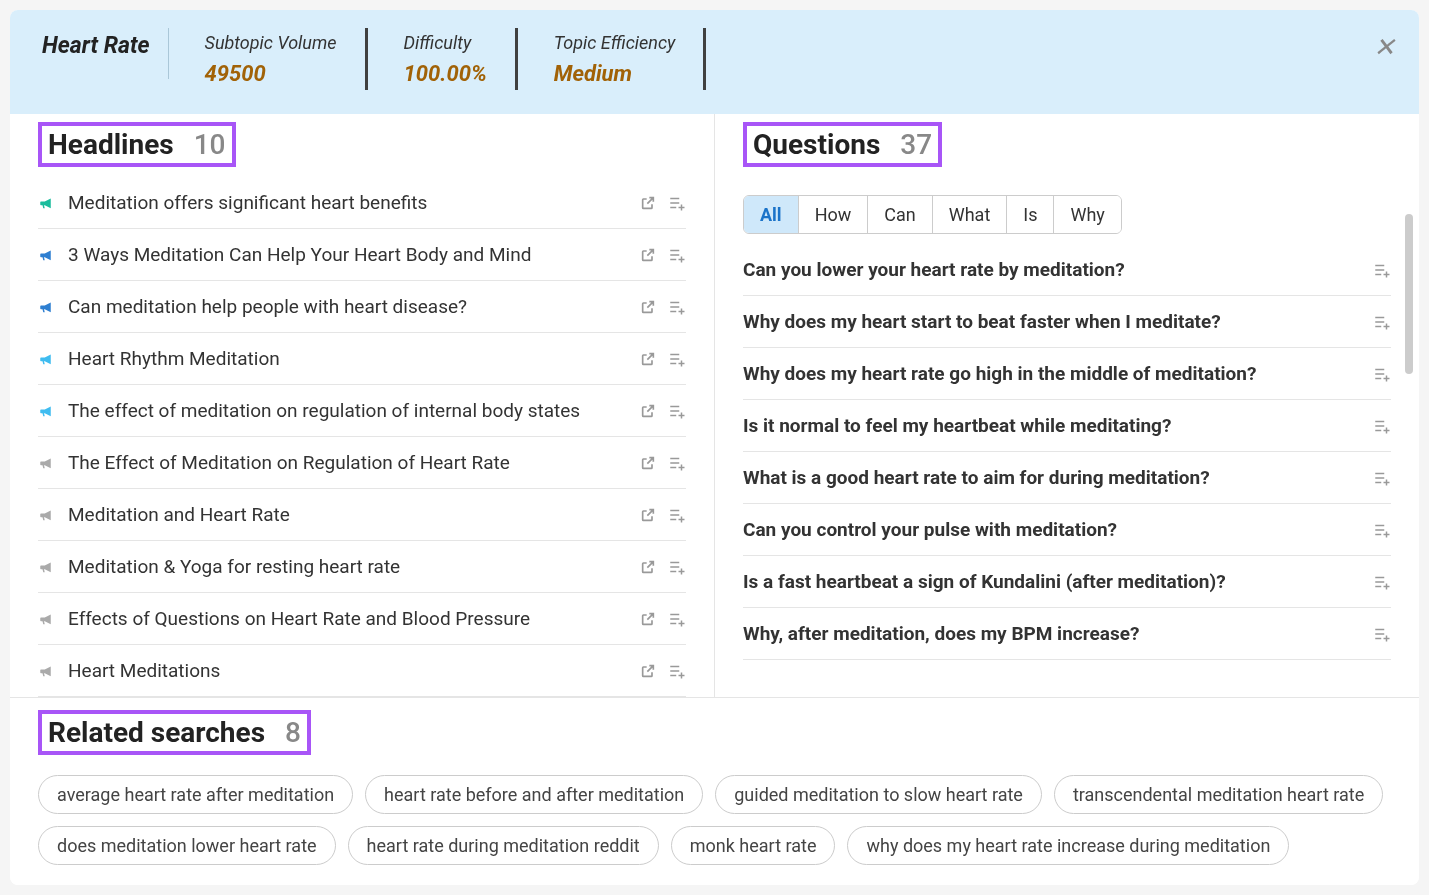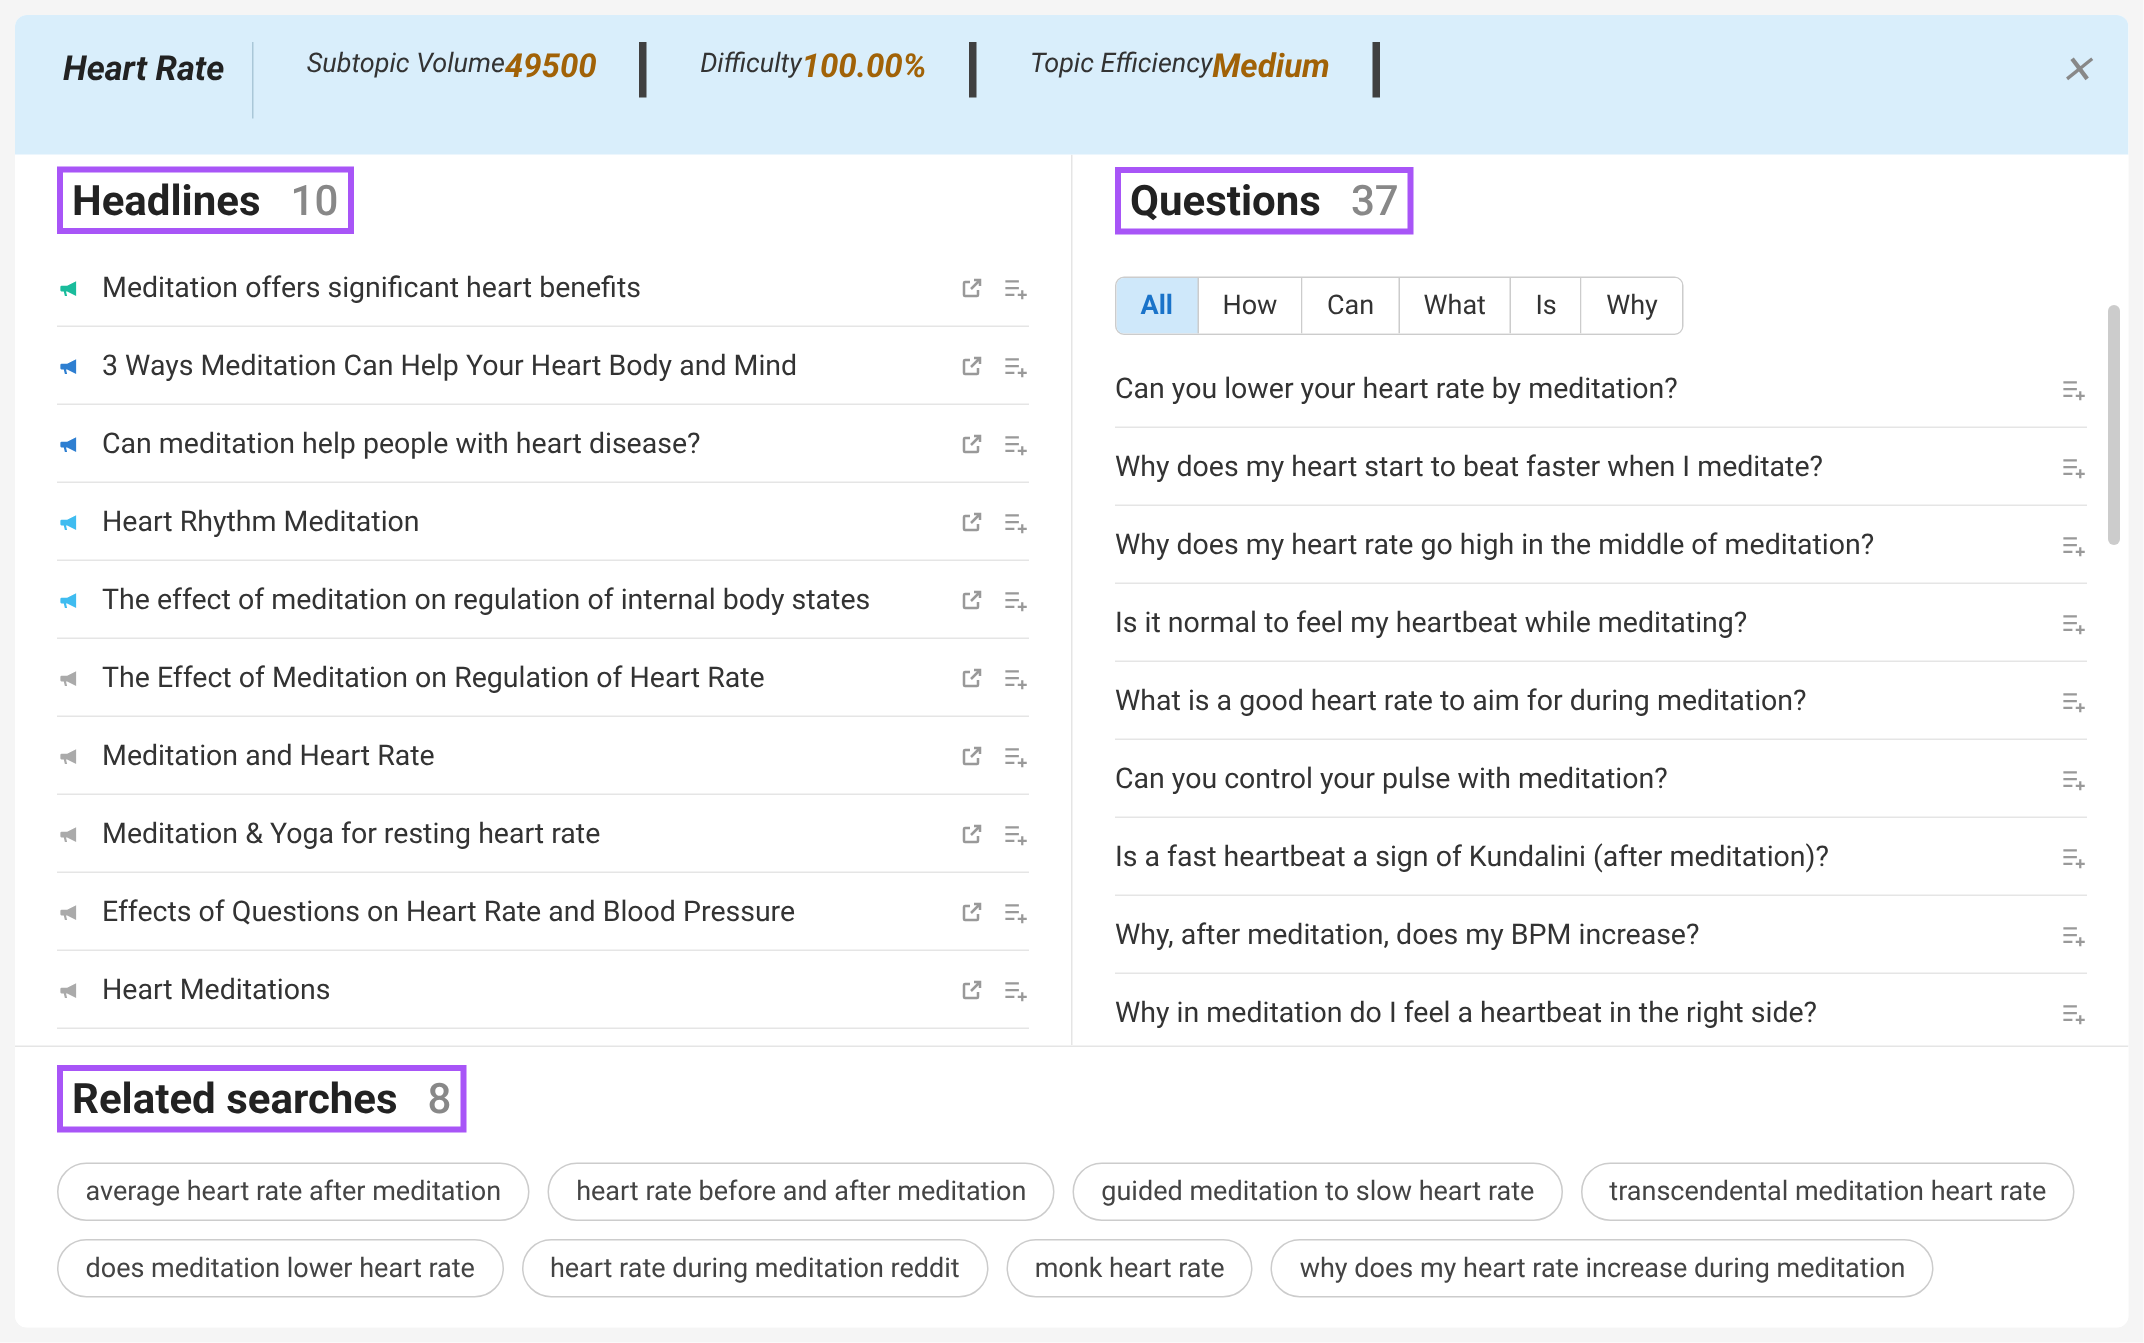--- a/index.html
+++ b/index.html
@@ -34,23 +34,23 @@
       font-size: 23px;
       font-weight: 700;
       color: #222;
       padding-right: 18px;
       border-right: 1px solid #aac7d8;
       padding-top: 4px;
       padding-bottom: 20px;
     }
     .header-metric {
       display: flex;
-      flex-direction: row;
+      flex-direction: column;
       padding-right: 28px;
-      border-right: 5px solid #404040;
+      border-right: 3px solid #404040;
       padding-top: 4px;
       padding-bottom: 4px;
     }
     .header-metric:last-of-type { border-right: none; }
     .header-metric-label {
       font-size: 18px;
       color: #333;
       margin-bottom: 8px;
     }
     .header-metric-value {
@@ -126,20 +126,21 @@
       margin-left: auto;
     }
     .question-row {
       display: flex;
       align-items: center;
       gap: 12px;
       padding: 14px 0;
       border-bottom: 1px solid #e5e5e5;
       font-size: 19px;
       color: #333;
+      font-weight: bold;
     }
     .question-text { flex: 1; }
     .filter-tabs {
       display: flex;
       border: 1px solid #ccc;
       border-radius: 6px;
       overflow: hidden;
       width: fit-content;
       margin: 18px 0 10px 0;
     }
@@ -471,30 +472,20 @@
           <div class="question-row">
             <span class="question-text">Why, after meditation, does my BPM increase?</span>
             <svg class="add-icon" width="18" height="18" viewBox="0 0 24 24" fill="none" stroke="#999" stroke-width="2">
               <line x1="3" y1="6" x2="15" y2="6"></line>
               <line x1="3" y1="12" x2="15" y2="12"></line>
               <line x1="3" y1="18" x2="11" y2="18"></line>
               <line x1="18" y1="14" x2="18" y2="22"></line>
               <line x1="14" y1="18" x2="22" y2="18"></line>
             </svg>
           </div>
-          <div class="question-row">
-            <span class="question-text">Why in meditation do I feel a heartbeat in the right side?</span>
-            <svg class="add-icon" width="18" height="18" viewBox="0 0 24 24" fill="none" stroke="#999" stroke-width="2">
-              <line x1="3" y1="6" x2="15" y2="6"></line>
-              <line x1="3" y1="12" x2="15" y2="12"></line>
-              <line x1="3" y1="18" x2="11" y2="18"></line>
-              <line x1="18" y1="14" x2="18" y2="22"></line>
-              <line x1="14" y1="18" x2="22" y2="18"></line>
-            </svg>
-          </div>
         </div>
       <div class="scroll-indicator"></div>
     </div>
 
   </div>
 
   <div class="related">
     <div class="section-title-row">
       <span class="section-title">Related searches</span>
       <span class="section-count">8</span>

